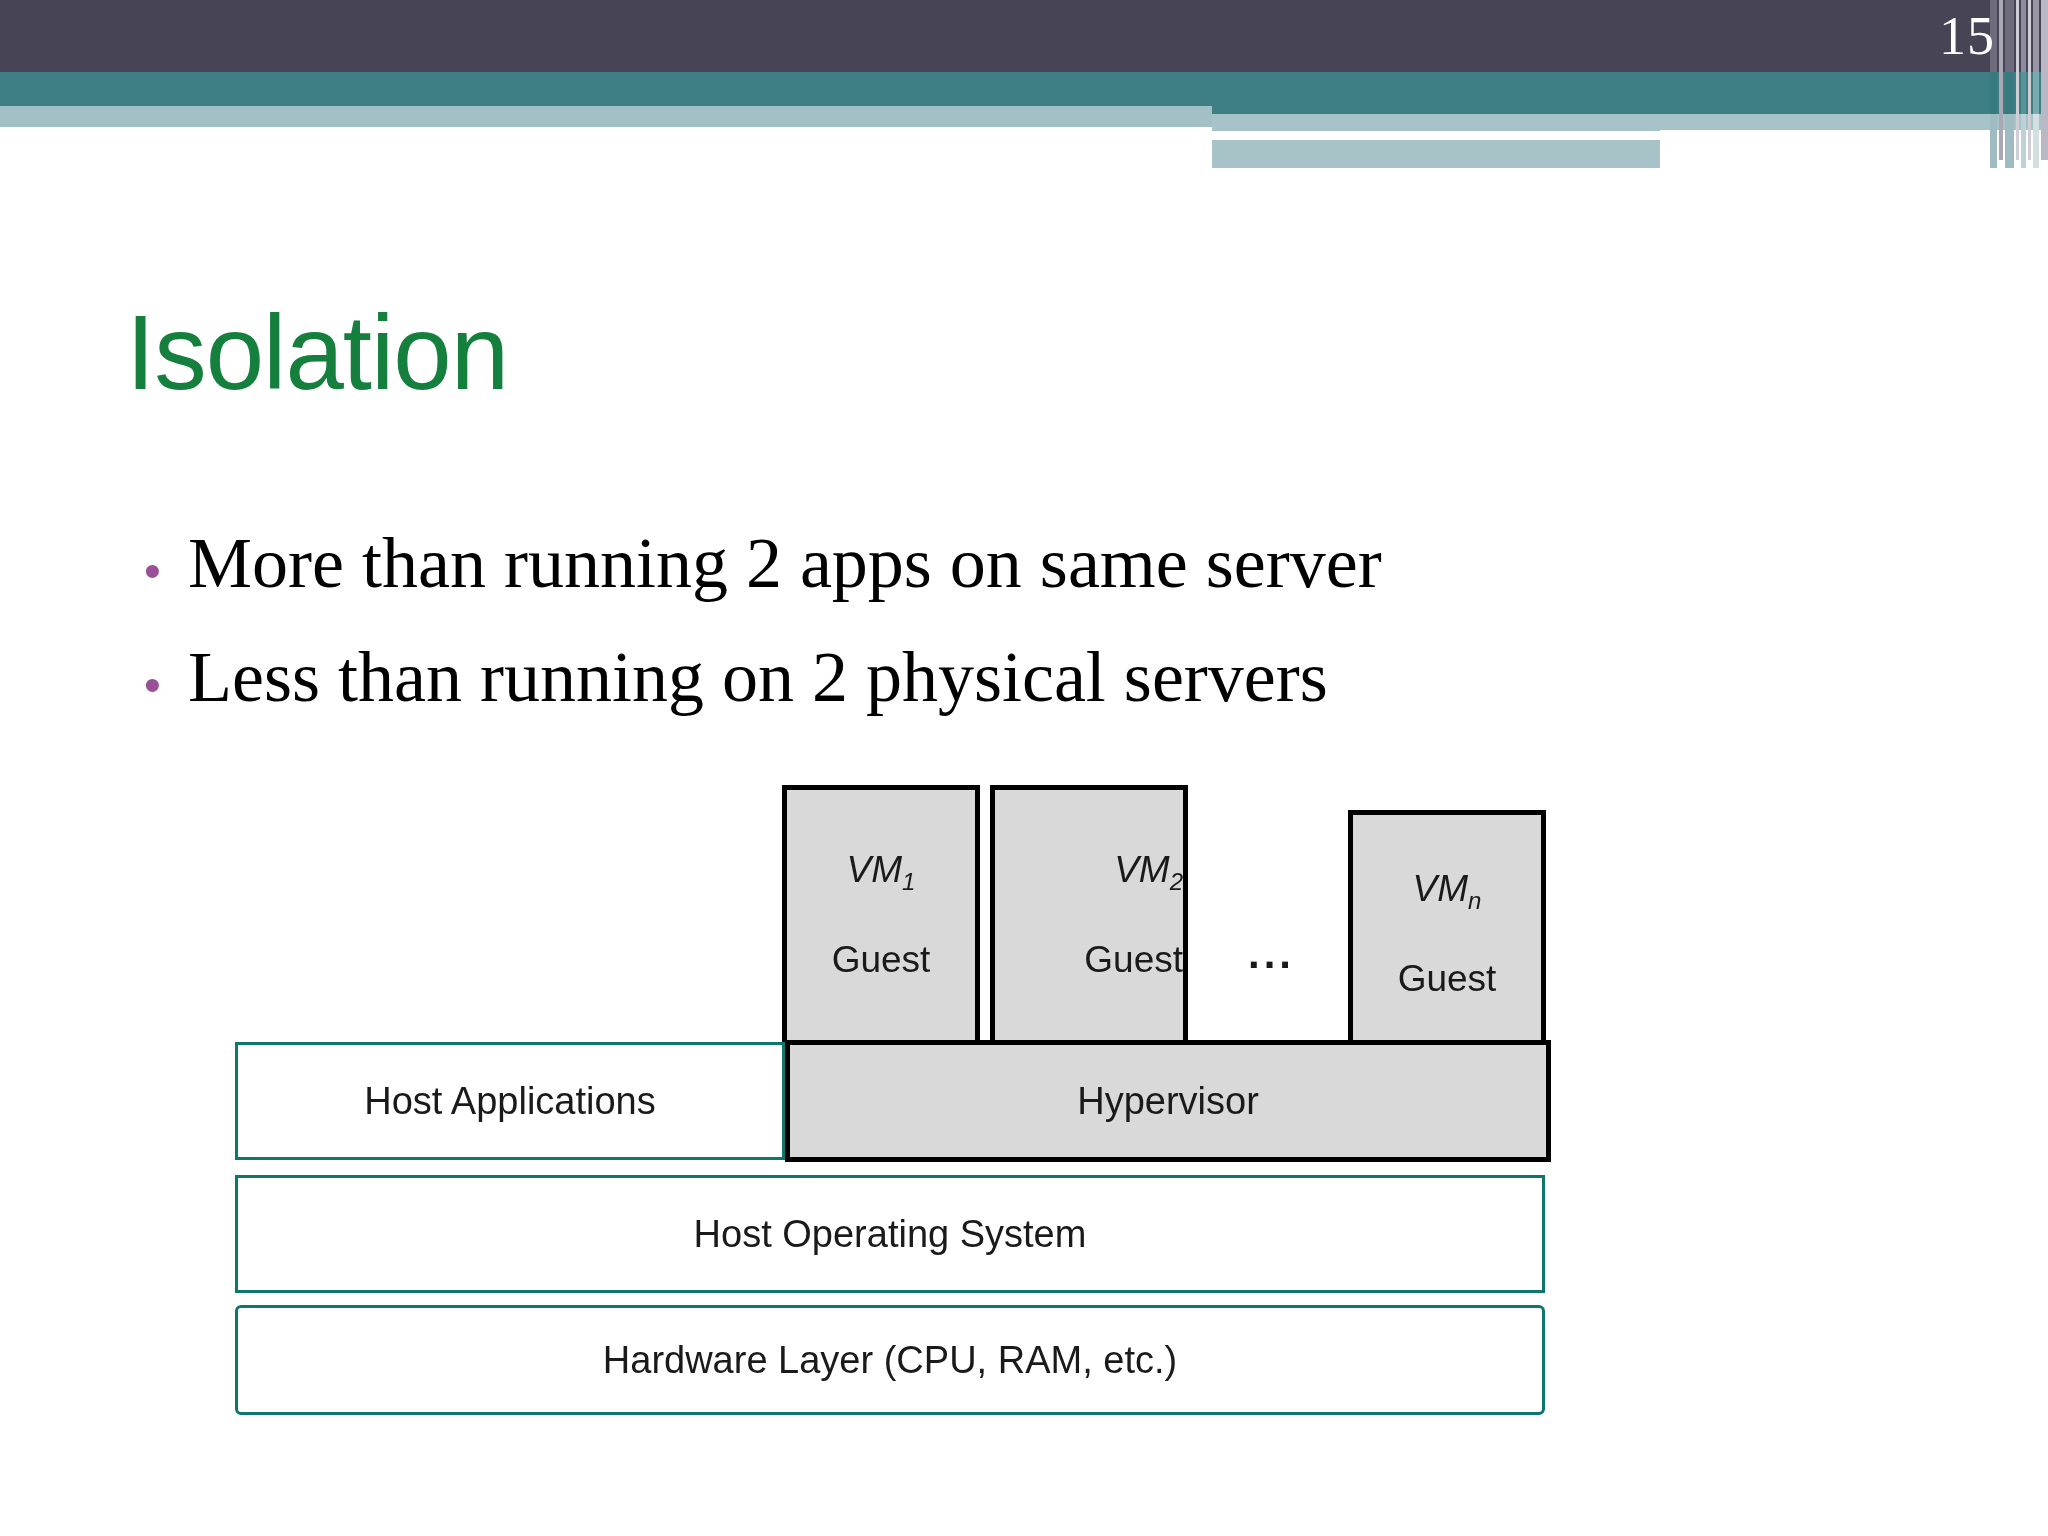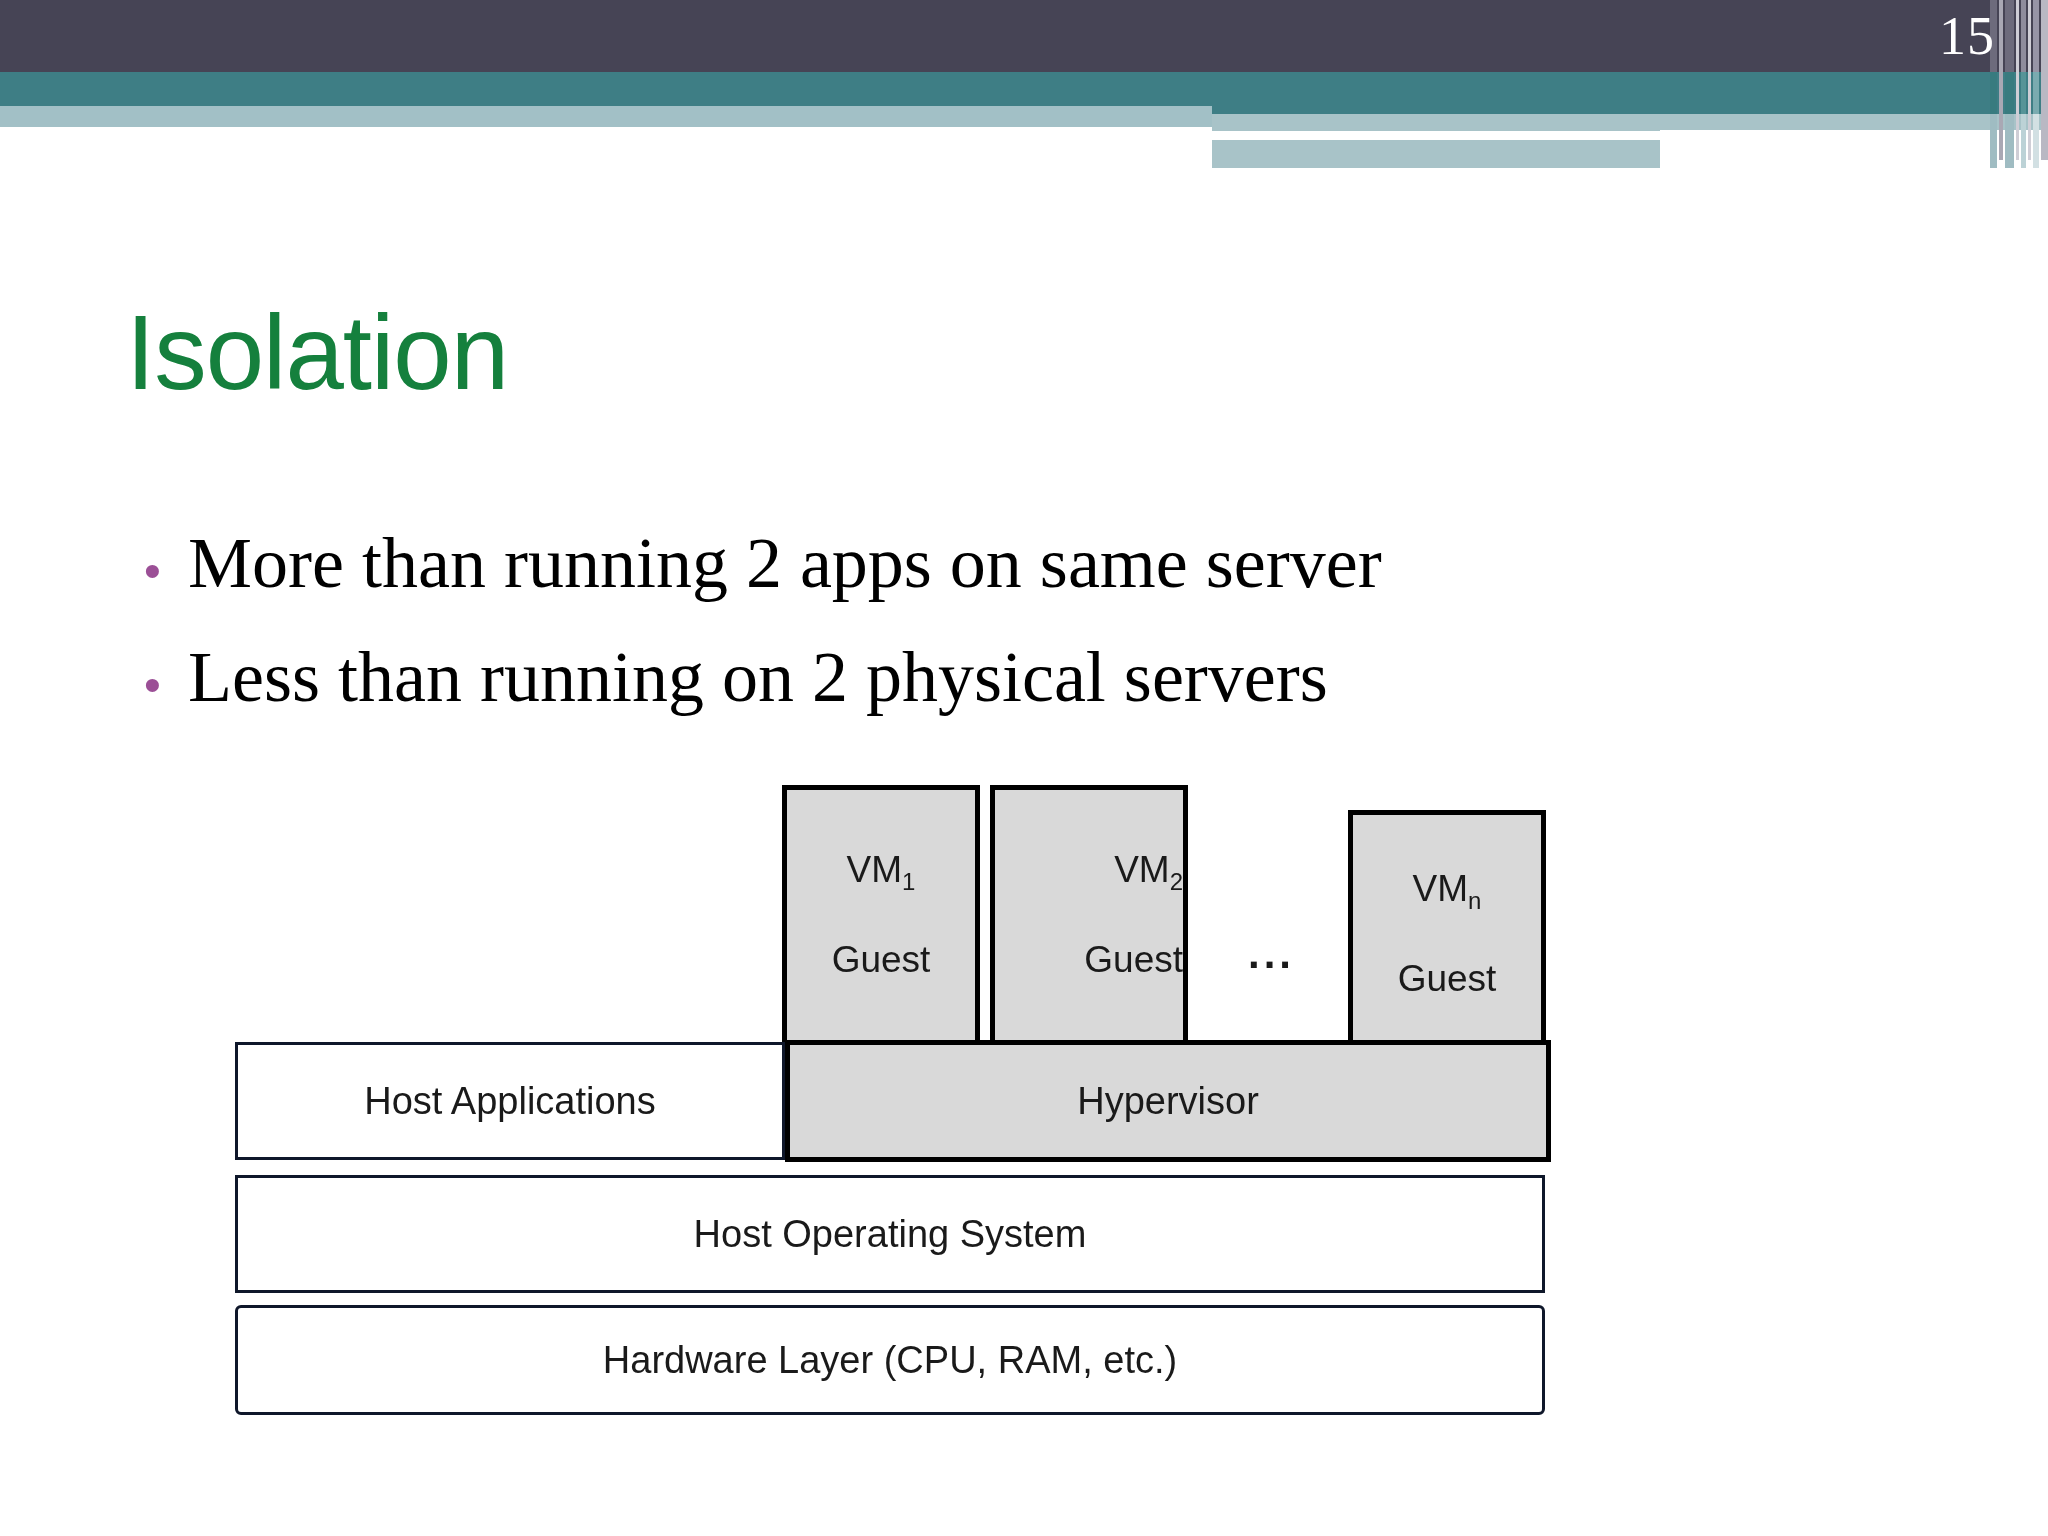--- a/index.html
+++ b/index.html
@@ -158,20 +158,21 @@
     display: flex;
     flex-direction: column;
     align-items: center;
     justify-content: center;
     font-family: "Liberation Sans", sans-serif;
     font-size: 37px;
     color: #1a1a1a;
   }
   .vm-label {
     margin-bottom: 48px;
+    font-style: italic;
   }
   .vm-label sub {
     font-size: 24px;
     vertical-align: baseline;
     position: relative;
     top: 8px;
   }
   .vm-guest { }
 
   #vm-ellipsis {
@@ -182,21 +183,21 @@
     font-size: 42px;
     letter-spacing: 4px;
     color: #1a1a1a;
     font-weight: 700;
   }
 
   .layer-box {
     position: absolute;
     box-sizing: border-box;
     background: #ffffff;
-    border: 3px solid #0f172a;
+    border: 3px solid #0f766e;
     display: flex;
     align-items: center;
     justify-content: center;
     font-family: "Liberation Sans", sans-serif;
     font-size: 38px;
     color: #1a1a1a;
   }
   .layer-box.filled {
     background: #D9D9D9;
     border: 5px solid #000000;

